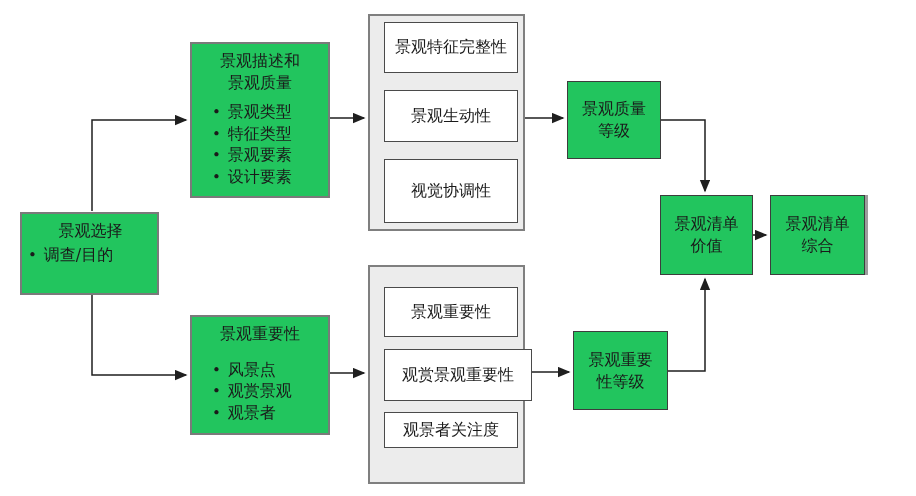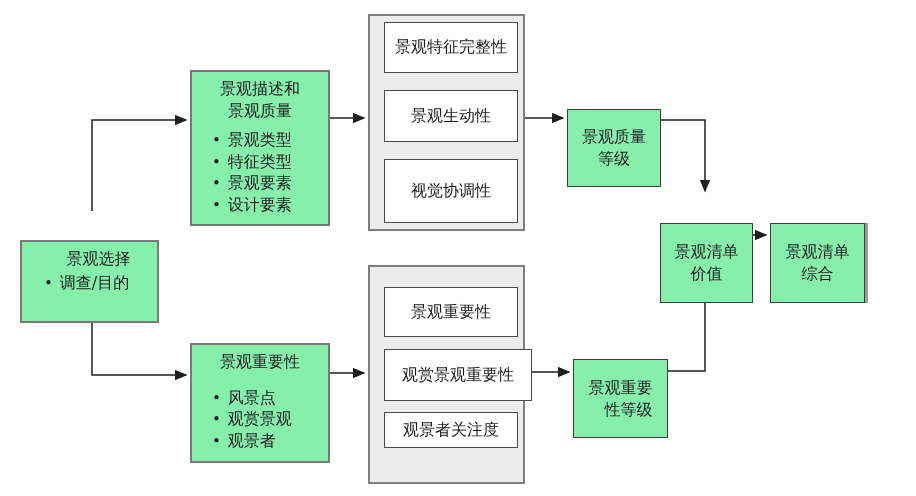--- a/index.html
+++ b/index.html
@@ -11,26 +11,25 @@
   #canvas {
     position: relative;
     width: 916px;
     height: 496px;
     background: #ffffff;
     overflow: hidden;
     color: #1a1a1a;
   }
   .box {
     position: absolute;
-    background: #86efac;
+    background: #22c55e;
     border: 2px solid #7a7a7a;
     box-sizing: border-box;
     font-size: 16px;
     line-height: 1.35;
-    margin-top: 28px;
   }
   .center-box {
     display: flex;
     align-items: center;
     justify-content: center;
     text-align: center;
     white-space: pre-line;
   }
   .thin-border {
     border: 1px solid #3d3d3d;
@@ -67,21 +66,21 @@
   }
   .bullet-row {
     display: flex;
     align-items: baseline;
   }
   .bullet-row::before {
     content: "\2022";
     margin-right: 7px;
     font-size: 15px;
   }
-  .pad-left-sm { padding-left: 22px; }
+  .pad-left-sm { padding-left: 6px; }
   .pad-left-md { padding-left: 16px; }
   svg.connectors {
     position: absolute;
     left: 0;
     top: 0;
     pointer-events: none;
   }
 </style>
 </head>
 <body>
@@ -170,21 +169,21 @@
   <div class="inner-box" style="left:384px; top:287px; width:134px; height:50px;">
     <span>景观重要性</span>
   </div>
   <div class="inner-box" style="left:384px; top:349px; width:148px; height:52px;">
     <span>观赏景观重要性</span>
   </div>
   <div class="inner-box" style="left:384px; top:412px; width:134px; height:36px;">
     <span>观景者关注度</span>
   </div>
 
-  <div class="box center-box thin-border" style="left:573px; top:331px; width:95px; height:79px;text-align:right;">
+  <div class="box center-box thin-border" style="left:573px; top:331px; width:95px; height:79px;">
     <span>景观重要
 性等级</span>
   </div>
 
   <div class="box center-box thin-border" style="left:660px; top:195px; width:93px; height:80px;">
     <span>景观清单
 价值</span>
   </div>
 
   <div class="box center-box thin-border shadow-right" style="left:770px; top:195px; width:95px; height:80px;">

